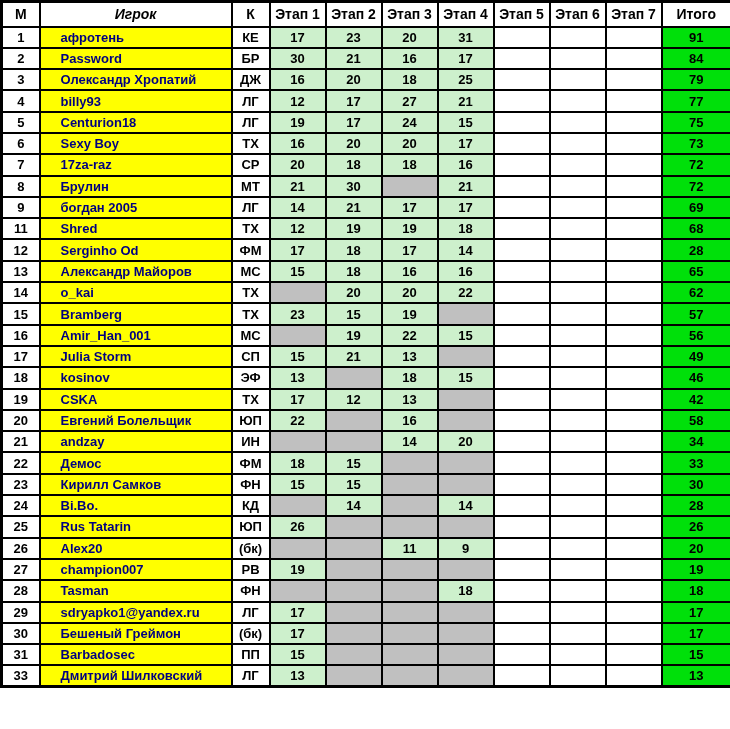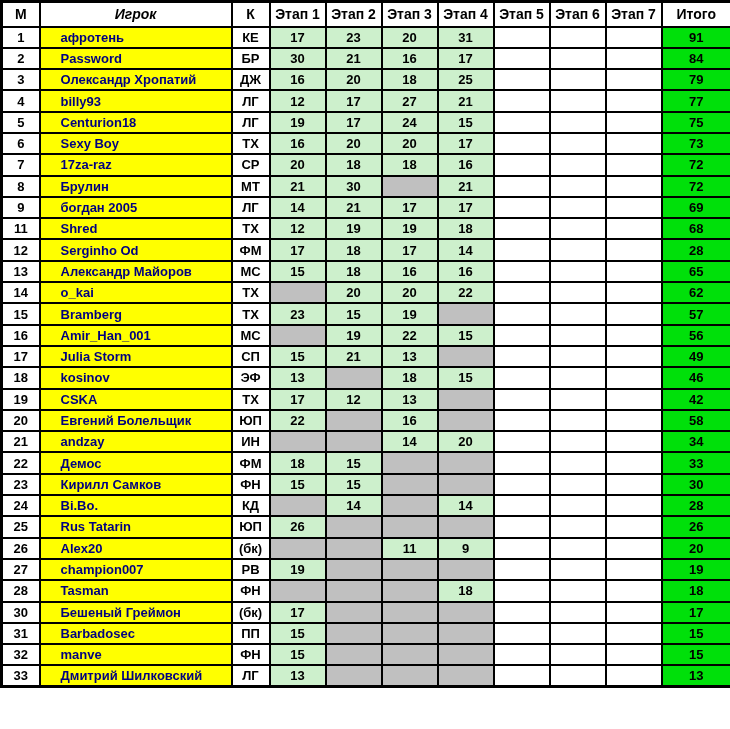--- a/index.html
+++ b/index.html
@@ -427,49 +427,49 @@
         <td class="stage-gray"></td>
         <td class="stage-gray"></td>
         <td class="stage-gray"></td>
         <td class="stage-val">18</td>
         <td class="stage-empty"></td>
         <td class="stage-empty"></td>
         <td class="stage-empty"></td>
         <td class="total">18</td>
       </tr>
       <tr>
+        <td class="place">29</td>
+        <td class="player">sdryapko1@yandex.ru</td>
+        <td class="team">ЛГ</td>
+        <td class="stage-val">17</td>
+        <td class="stage-gray"></td>
+        <td class="stage-gray"></td>
+        <td class="stage-gray"></td>
+        <td class="stage-empty"></td>
+        <td class="stage-empty"></td>
+        <td class="stage-empty"></td>
+        <td class="total">17</td>
+      </tr>
+      <tr>
         <td class="place">30</td>
         <td class="player">Бешеный Греймон</td>
         <td class="team">(бк)</td>
         <td class="stage-val">17</td>
         <td class="stage-gray"></td>
         <td class="stage-gray"></td>
         <td class="stage-gray"></td>
         <td class="stage-empty"></td>
         <td class="stage-empty"></td>
         <td class="stage-empty"></td>
         <td class="total">17</td>
       </tr>
       <tr>
         <td class="place">31</td>
         <td class="player">Barbadosec</td>
         <td class="team">ПП</td>
-        <td class="stage-val">15</td>
-        <td class="stage-gray"></td>
-        <td class="stage-gray"></td>
-        <td class="stage-gray"></td>
-        <td class="stage-empty"></td>
-        <td class="stage-empty"></td>
-        <td class="stage-empty"></td>
-        <td class="total">15</td>
-      </tr>
-      <tr>
-        <td class="place">32</td>
-        <td class="player">manve</td>
-        <td class="team">ФН</td>
         <td class="stage-val">15</td>
         <td class="stage-gray"></td>
         <td class="stage-gray"></td>
         <td class="stage-gray"></td>
         <td class="stage-empty"></td>
         <td class="stage-empty"></td>
         <td class="stage-empty"></td>
         <td class="total">15</td>
       </tr>
       <tr>

